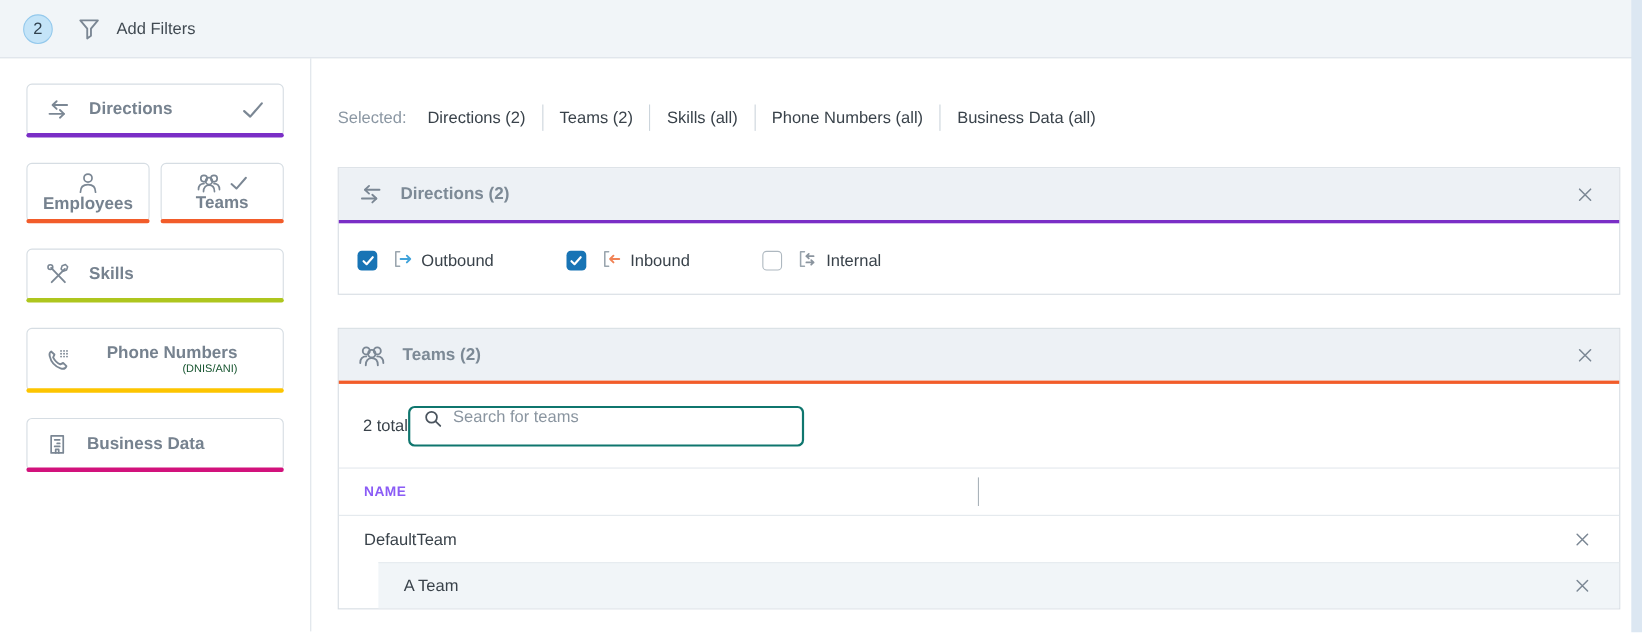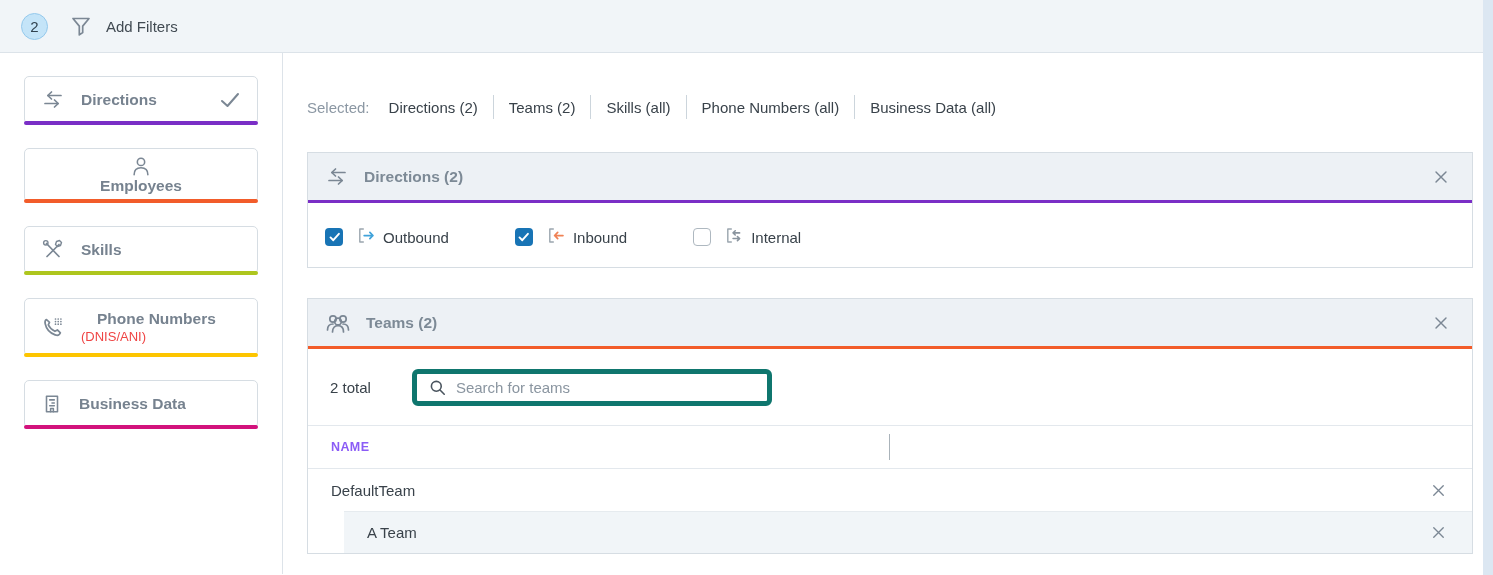--- a/index.html
+++ b/index.html
@@ -23,21 +23,21 @@
   
   .card { background:#fff; border:1px solid #d6dde3; border-radius:5px; cursor:pointer;
     position:relative; margin-bottom:24px; }
   .card .accent { position:absolute; left:-1px; right:-1px; bottom:-2px; height:4px; border-radius:3px; }
   .accent-purple { background:#7a2ec6; }
   .accent-orange { background:#f25c2a; }
   .accent-green  { background:#aec61e; }
   .accent-yellow { background:#fdc500; }
   .accent-magenta{ background:#d2127c; }
   .card-label { font-weight:bold; font-size:15.5px; color:#76828f; }
-  .card-sub { font-size:13px; color:#ef4444; font-weight:normal; }
+  .card-sub { font-size:10px; color:#14532d; font-weight:normal;text-align:right; }
   .card-wide { height:48px; display:flex; align-items:center; padding:0 16px; }
   .card-wide .card-label { margin-left:16px; }
   .card-row { display:flex; gap:10px; }
   .card-half { flex:1; height:54px; display:flex; flex-direction:column; align-items:center; justify-content:center; }
   .card-half .iconrow { display:flex; align-items:center; gap:6px; }
   .spacer { flex:1; }
   .phone-card { height:58px; }
   .twoline { display:flex; flex-direction:column; line-height:1.25; margin-left:16px; }
 
   
@@ -64,22 +64,22 @@
   .checkbox { width:18px; height:18px; border-radius:4px; flex:none; cursor:pointer;
     display:flex; align-items:center; justify-content:center; }
   .checkbox.checked { background:#1874b5; }
   .checkbox.unchecked { background:#fff; border:1px solid #aeb8c0; }
   .dir-glyph { margin-left:12px; margin-right:7px; }
   .dir-label { font-size:15px; color:#39424a; }
 
   .teams-panel { margin-top:30px; }
   .teams-toolbar { height:76px; display:flex; align-items:center; padding:0 22px; }
   .total-label { font-size:15px; color:#39424a; }
-  .searchbox { margin-left:41px; width:360px; height:37px; background:#fff; border:5px solid #0f766e;
-    border-radius:6px; display:flex; align-items:center; padding:0 11px; }
+  .searchbox { width:360px; height:37px; background:#fff; border:2px solid #0f766e;
+    border-radius:6px; display:flex; align-items:flex-start; padding:0 11px; }
   .searchbox input { border:none; outline:none; flex:1; margin-left:9px; font-size:15px; color:#39424a;
     font-family:"Liberation Sans","DejaVu Sans",sans-serif; background:transparent; }
   .searchbox input::placeholder { color:#8a95a0; }
   .add-teams-btn { margin-left:auto; height:32px; padding:0 17px; background:#fff; border:1px solid #b7c6d3;
     border-radius:5px; font-size:15px; color:#1b67a5; cursor:pointer;
     font-family:"Liberation Sans","DejaVu Sans",sans-serif; }
 
   .teams-table { }
   .thead { height:44px; border-top:1px solid #e3e8ed; border-bottom:1px solid #e3e8ed;
     display:flex; align-items:center; padding-left:23px; position:relative; }
@@ -133,20 +133,41 @@
 
       <div class="card-row">
         <div class="card card-half">
           <span>
             <svg class="gicon" width="22" height="22" viewBox="0 0 24 24">
               <circle cx="12" cy="7.5" r="4"></circle>
               <path d="M4.5 21.5 c0-5 3-7.5 7.5-7.5 s7.5 2.5 7.5 7.5"></path>
             </svg>
           </span>
           <span class="card-label">Employees</span>
+          <span class="accent accent-orange"></span>
+        </div>
+        <div class="card card-half">
+          <span class="iconrow">
+            <span>
+              <svg class="gicon" width="24" height="20" viewBox="0 0 26 22" style="stroke-width:1.4">
+                <circle cx="8" cy="7" r="3.2"></circle>
+                <path d="M2.5 18 c0-4 2.3-6 5.5-6"></path>
+                <circle cx="18" cy="7" r="3.2"></circle>
+                <path d="M23.5 18 c0-4-2.3-6-5.5-6"></path>
+                <circle cx="13" cy="9.5" r="3.4"></circle>
+                <path d="M7.5 20 c0-4.2 2.3-6.4 5.5-6.4 s5.5 2.2 5.5 6.4"></path>
+              </svg>
+            </span>
+            <span>
+              <svg class="gicon" width="18" height="15" viewBox="0 0 22 18">
+                <polyline points="3,10 8.5,15 19,3" style="stroke-width:2.2"></polyline>
+              </svg>
+            </span>
+          </span>
+          <span class="card-label">Teams</span>
           <span class="accent accent-orange"></span>
         </div>
       </div>
 
       <div class="card card-wide">
         <span>
           <svg class="gicon" width="24" height="24" viewBox="0 0 24 24" style="stroke-width:1.9">
             <path d="M6 18.5 L18 6.5"></path>
             <path d="M15.5 3.5 l3 -1 l2 2 l-1 3 l-3 1 l-2 -2 z" style="stroke-width:1.4"></path>
             <path d="M5.5 5.5 L18 18.5"></path>

